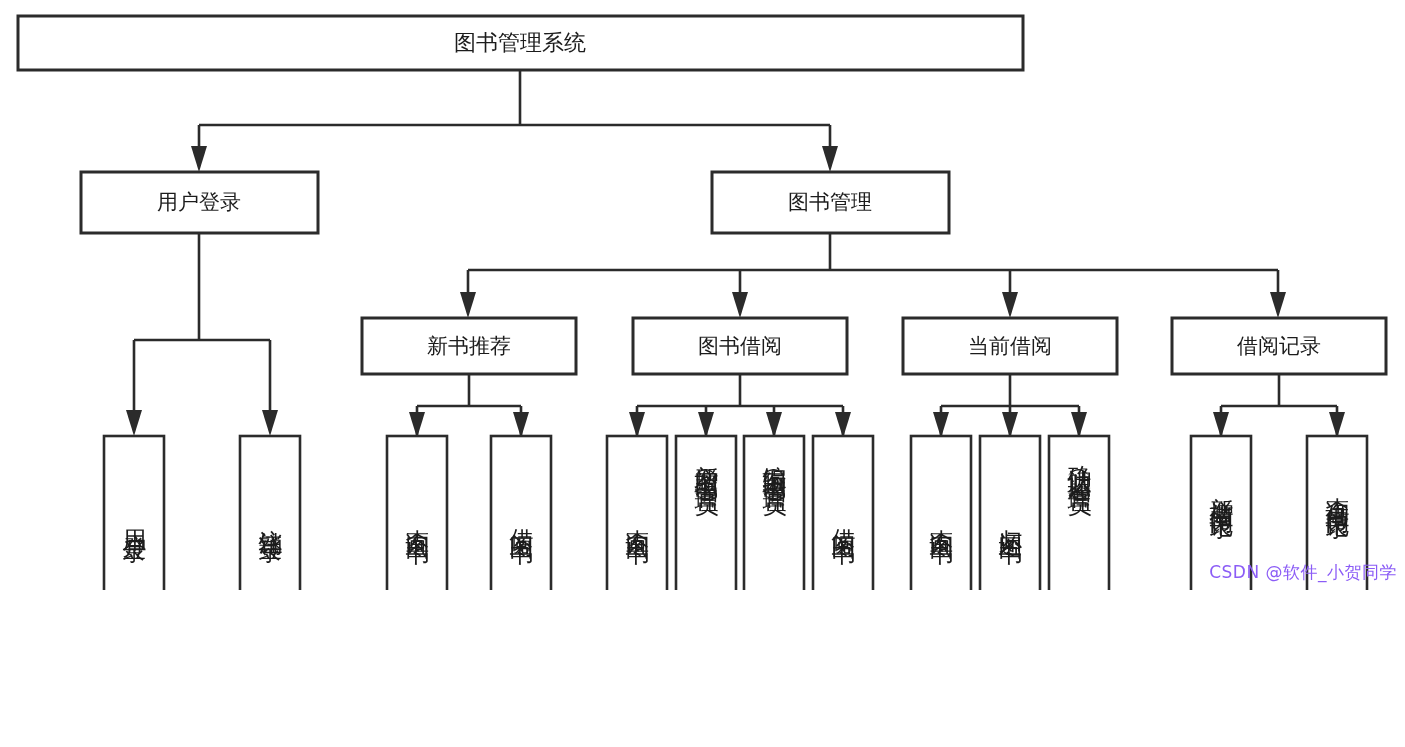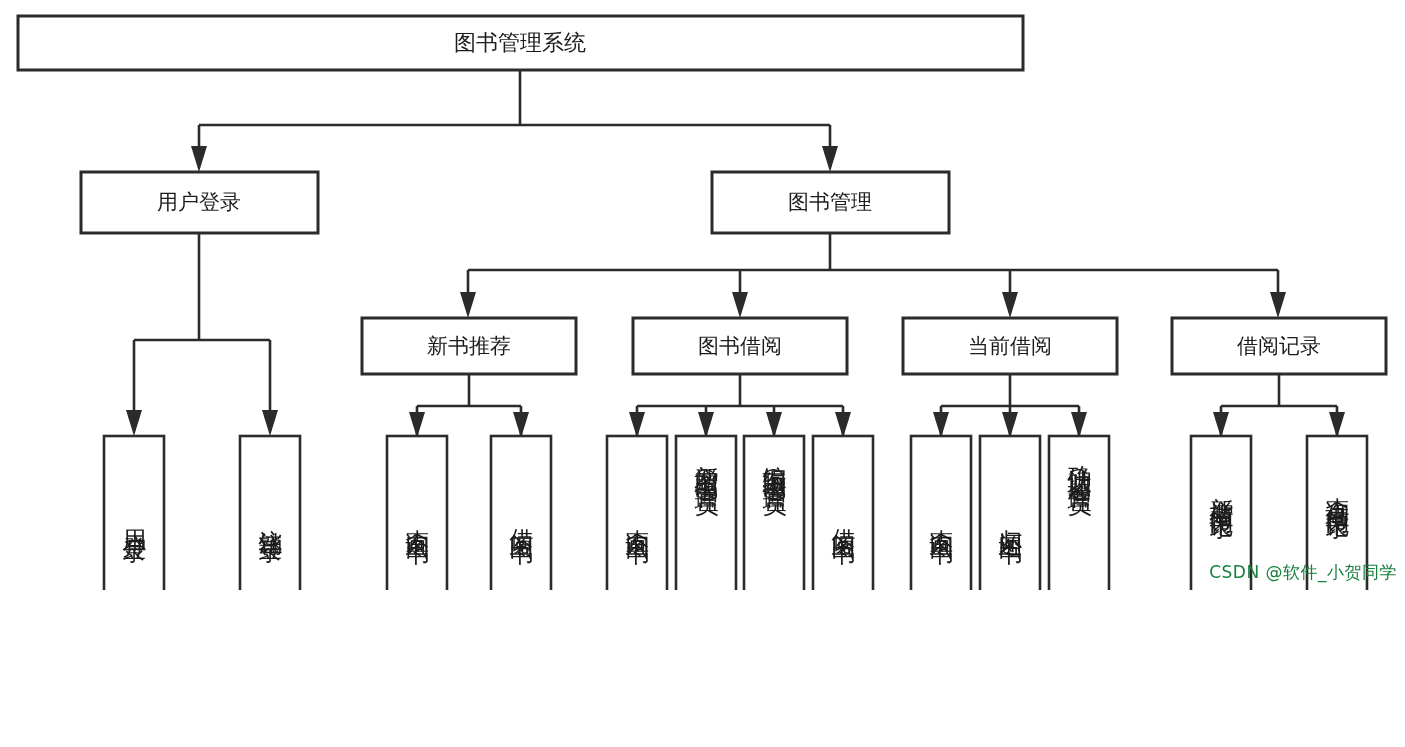--- a/index.html
+++ b/index.html
@@ -72,21 +72,21 @@
     letter-spacing: 4px;
     color: #1c1c1c;
     white-space: nowrap;
   }
   .watermark {
     position: absolute;
     right: 8px;
     bottom: 6px;
     font-family: "DejaVu Sans", "Liberation Sans", sans-serif;
     font-size: 17px;
-    color: #15803d;
+    color: #8b5cf6;
     letter-spacing: 0.5px;
     user-select: none;
     white-space: nowrap;
   }
 </style>
 </head>
 <body>
 
 <div id="diagram-root">
 

